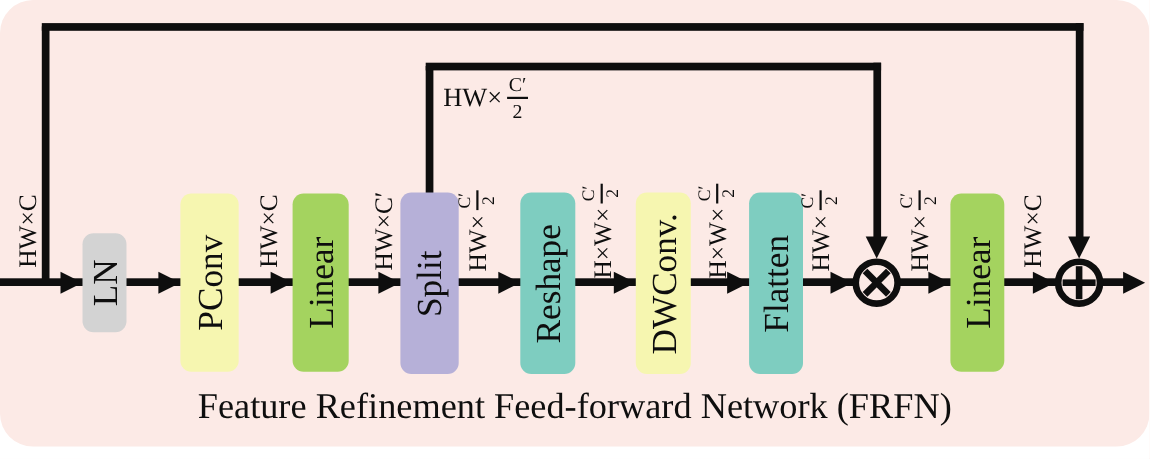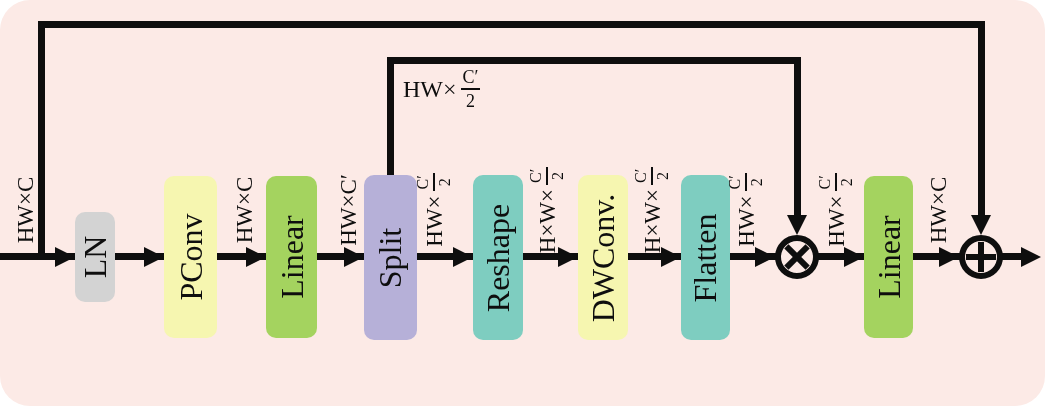--- a/index.html
+++ b/index.html
@@ -176,14 +176,15 @@
   </div>
 
   <div class="hlabel" style="left:403px; top:66px; height:46px;">
     <span>HW×</span>
       <span class="frac" style="font-size:18px;">
         <span class="num">C′</span>
         <span class="den">2</span>
       </span>
   </div>
 
+  <div class="caption">Feature Refinement Feed-forward Network (FRFN)</div>
 
 </div>
 
 </body></html>

